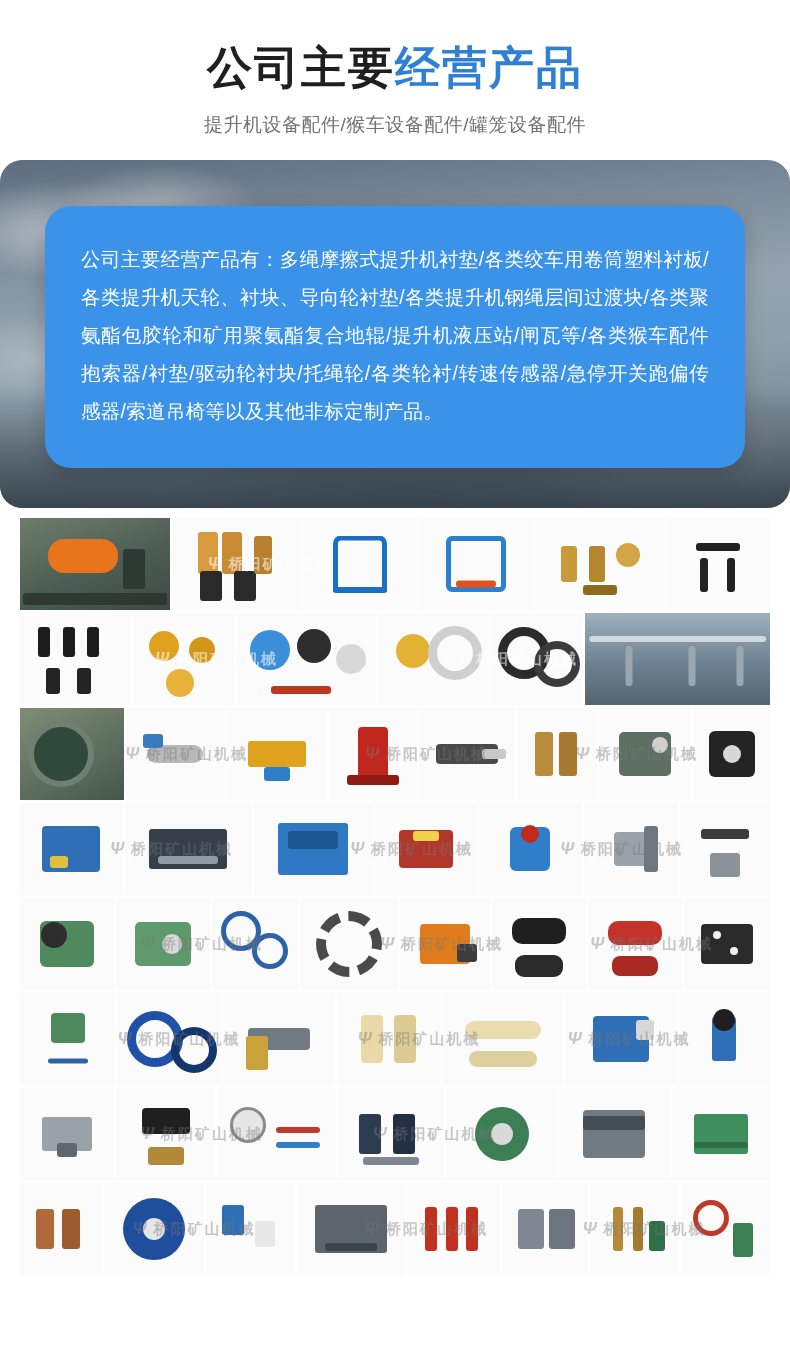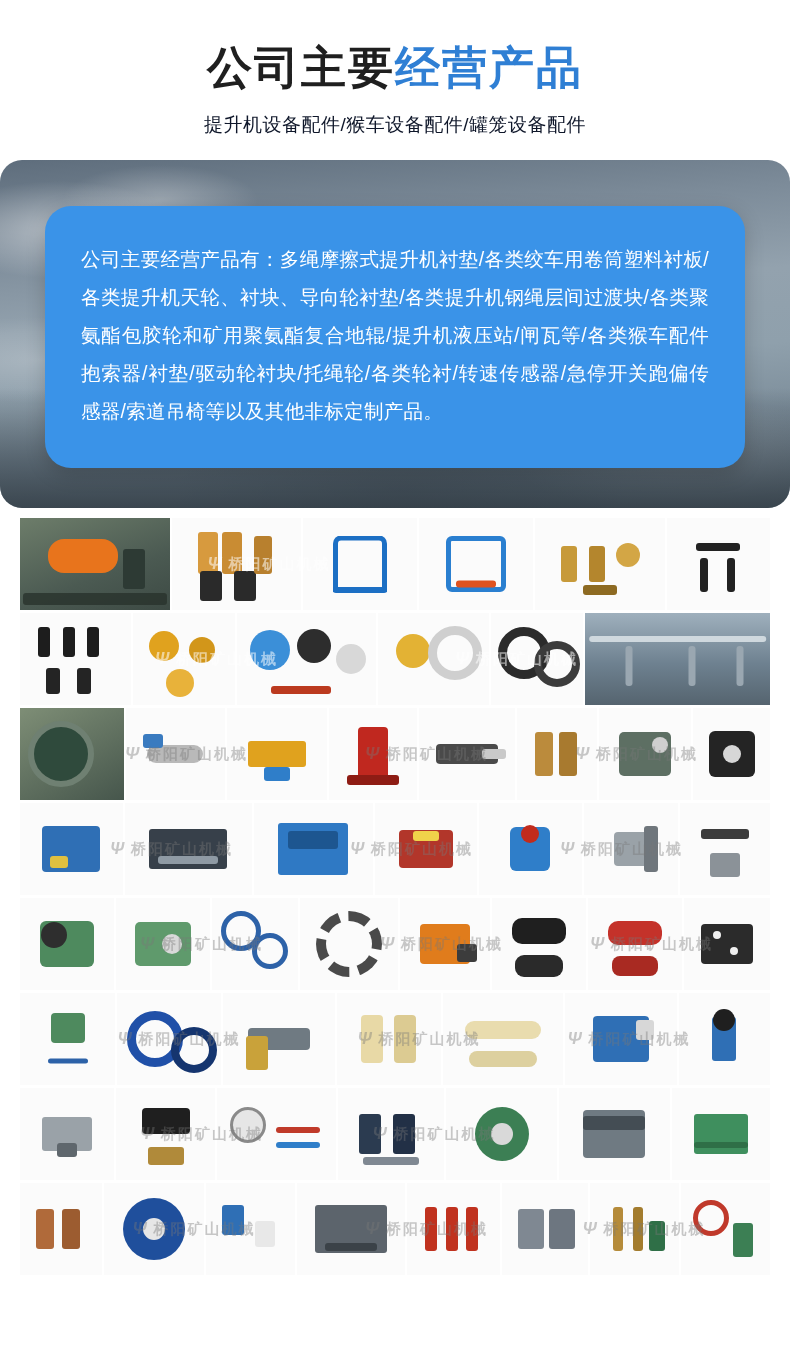--- a/index.html
+++ b/index.html
@@ -26,21 +26,21 @@
     letter-spacing: 2px;
     line-height: 1.15;
     color: #1f1f1f;
   }
   .title .accent {
     color: #2f7fd4;
   }
   .subtitle {
     margin-top: 18px;
     font-size: 19px;
-    color: #0f172a;
+    color: #737373;
     letter-spacing: 0.5px;
   }
 
   
   .banner {
     position: relative;
     margin-top: 22px;
     height: 348px;
     overflow: hidden;
     background: linear-gradient(175deg, #5e6d7c 0%, #7c8b99 22%, #93a2ae 42%, #8fa0ac 60%, #7b8c99 78%, #6a7b88 100%);

